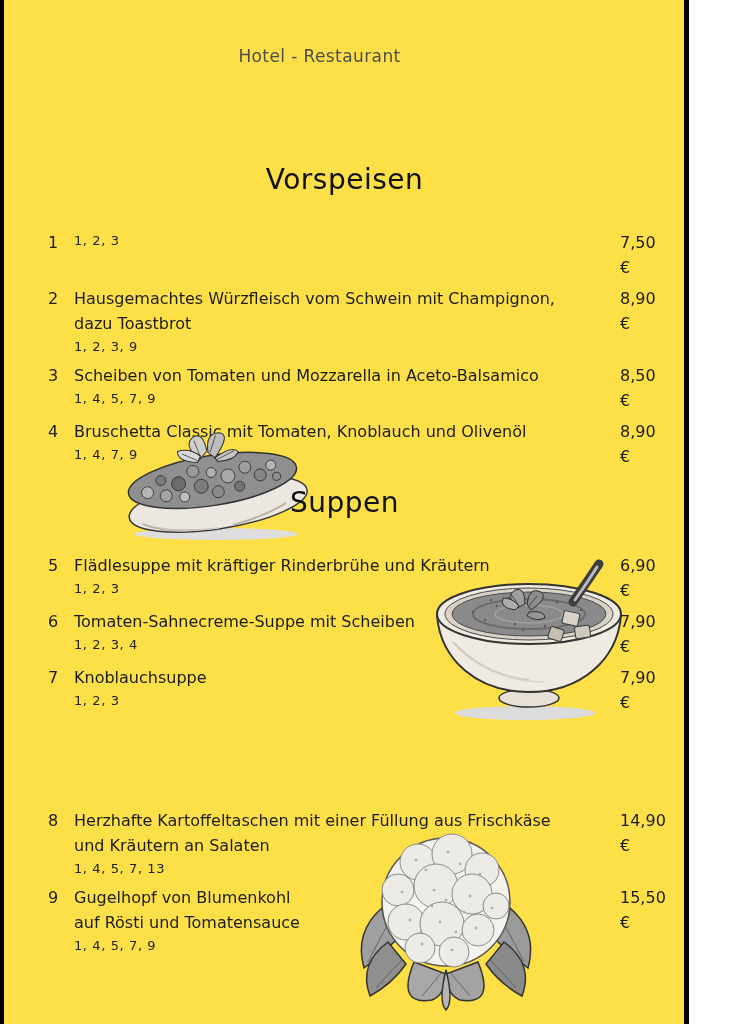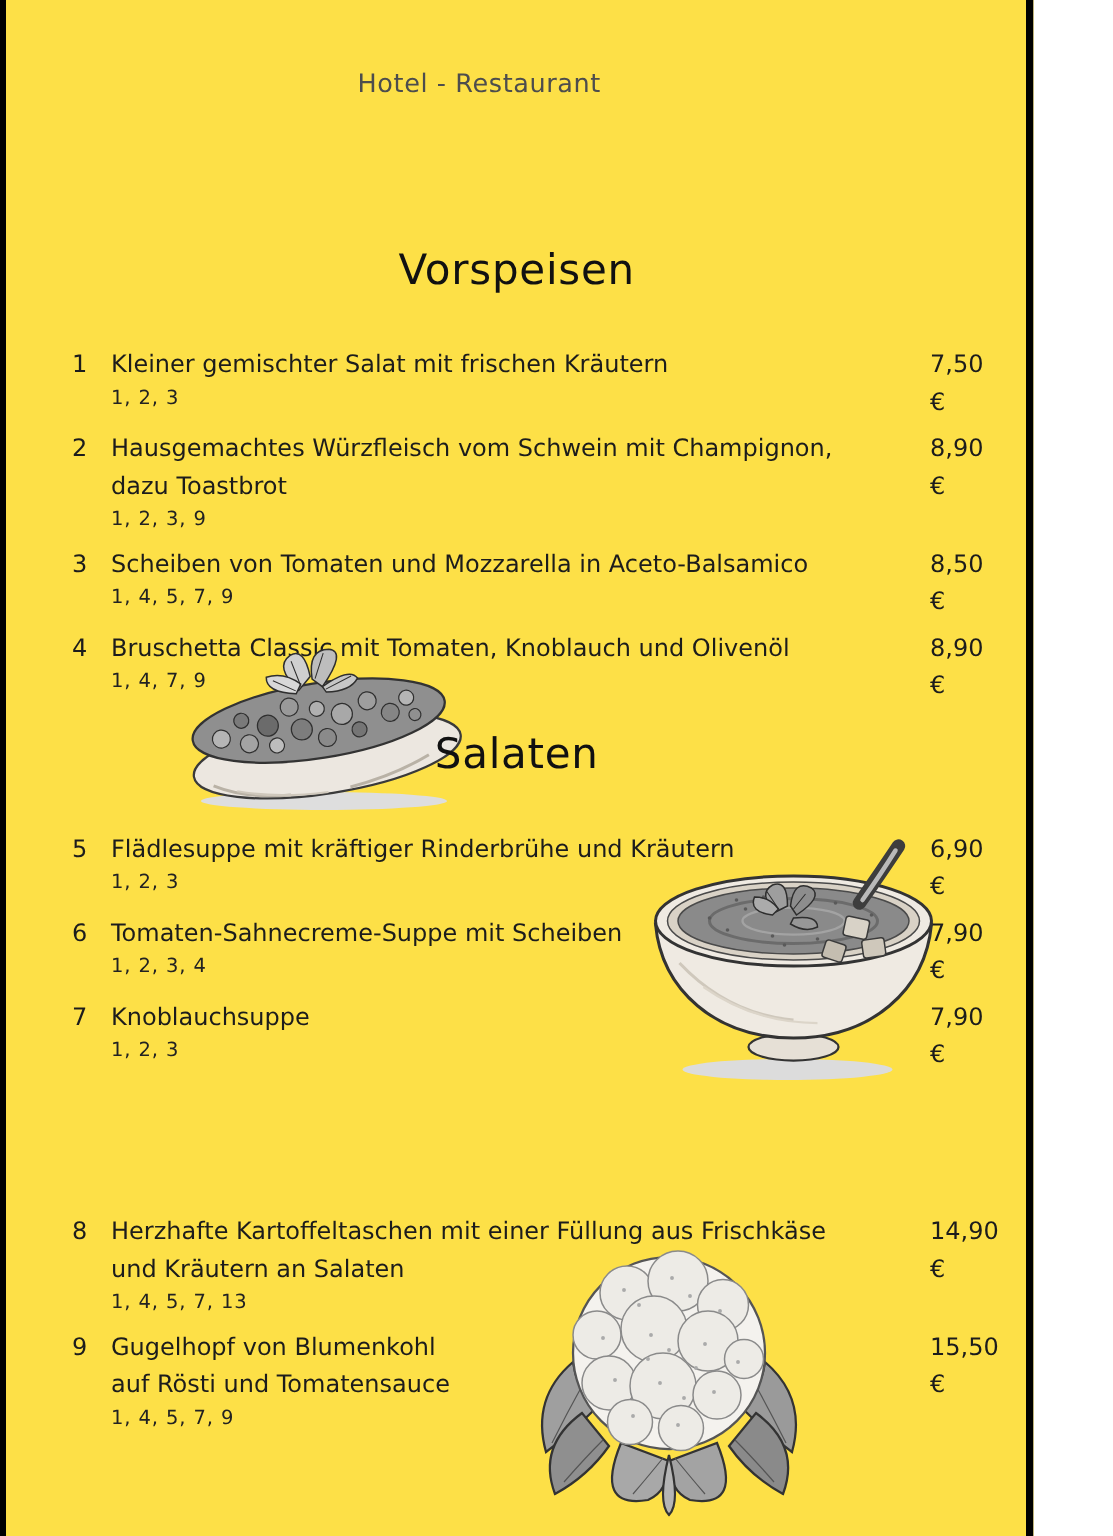--- a/index.html
+++ b/index.html
@@ -58,21 +58,20 @@
   <div class="header">
     <span class="brand-subtitle">Hotel - Restaurant</span>
   </div>
 
   <div class="section-title" id="vorspeisen-title">Vorspeisen</div>
 
   <div class="list" id="list-vorspeisen">
     <div class="item">
       <div class="num">1</div>
       <div class="body">
-        <div class="nm">Kleiner gemischter Salat mit frischen Kräutern</div>
 
         <div class="al">1, 2, 3</div>
       </div>
       <div class="pr">
         <div class="p">7,50</div>
         <div class="c">€</div>
       </div>
     </div>
     <div class="item">
       <div class="num">2</div>
@@ -137,21 +136,21 @@
       <g stroke="#2e2e2e" stroke-width="1">
         <path d="M86,28 Q72,10 84,4 Q94,0 95,20 Z" fill="#cfcfcf"></path>
         <path d="M96,22 Q96,2 110,4 Q122,7 102,28 Z" fill="#bdbdbd"></path>
         <path d="M84,30 Q64,26 66,16 Q78,14 88,24 Z" fill="#d8d8d8"></path>
         <path d="M102,28 Q122,18 126,26 Q120,34 104,32 Z" fill="#c6c6c6"></path>
         <path d="M88,26 L84,8 M98,22 L106,6 M84,28 L70,19 M104,30 L122,24" fill="none" stroke-width="0.7"></path>
       </g>
     </g>
   </svg>
 
-  <div class="section-title" id="suppen-title">Salaten</div>
+  <div class="section-title" id="suppen-title">Suppen</div>
 
   <div class="list" id="list-suppen">
     <div class="item">
       <div class="num">5</div>
       <div class="body">
         <div class="nm">Flädlesuppe mit kräftiger Rinderbrühe und Kräutern</div>
 
         <div class="al">1, 2, 3</div>
       </div>
       <div class="pr">

